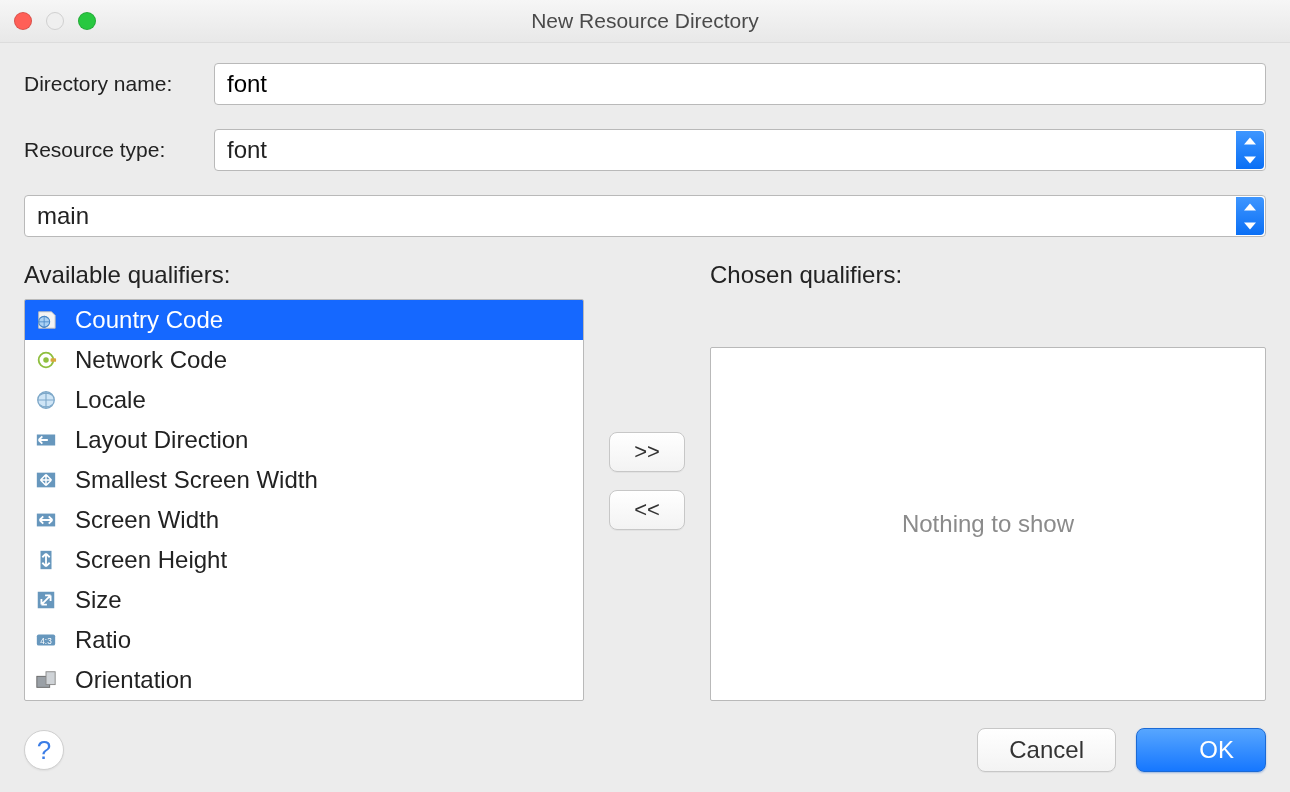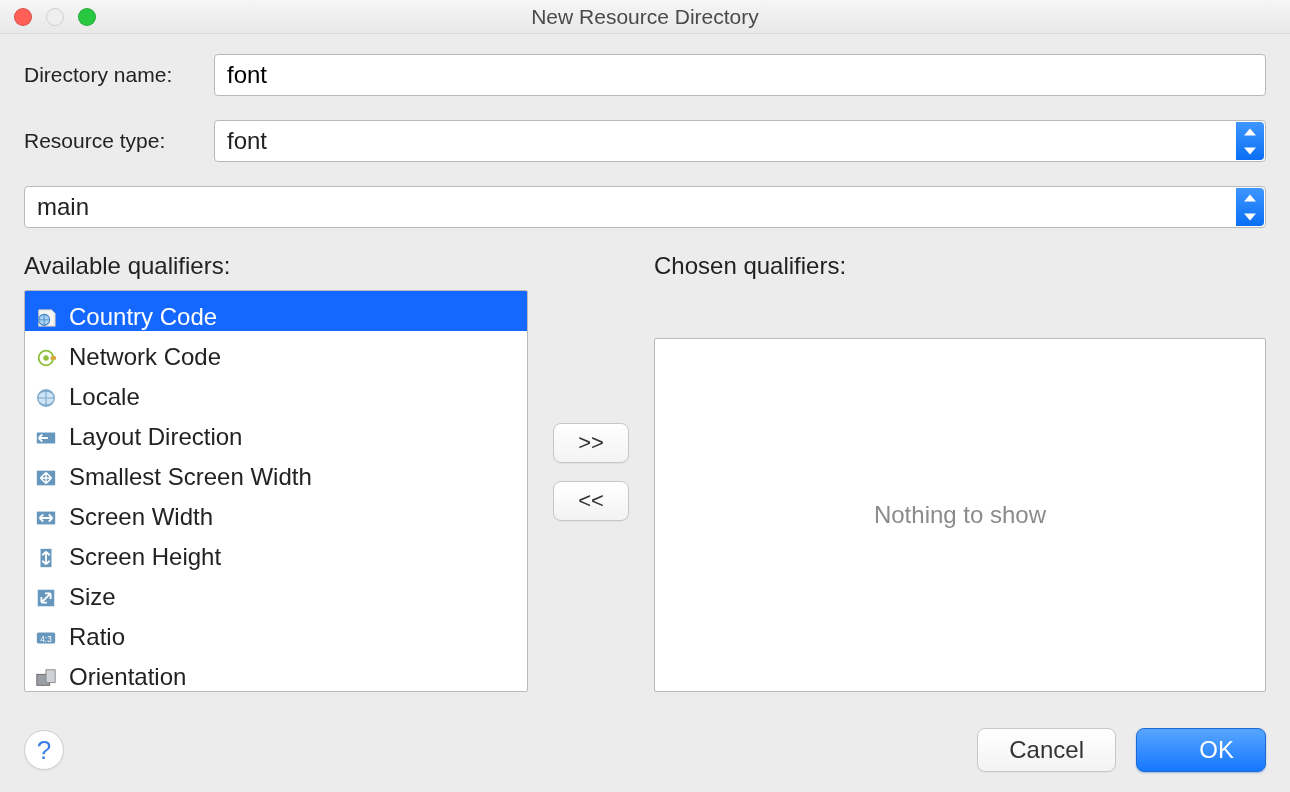--- a/index.html
+++ b/index.html
@@ -6,21 +6,21 @@
   html, body { width: 1290px; height: 792px; overflow: hidden; }
   body {
     font-family: -apple-system, "Helvetica Neue", Helvetica, Arial, sans-serif;
     background: #ececec;
     color: #222;
     font-size: 22px;
   }
 
   
   .titlebar {
-    height: 34px;
+    height: 43px;
     display: flex;
     align-items: center;
     padding: 0 14px;
     border-bottom: 1px solid #dcdcdc;
     background: linear-gradient(#f6f6f6, #e8e8e8);
     position: relative;
   }
   .traffic-lights { display: flex; gap: 14px; align-items: center; }
   .traffic-light {
     width: 18px; height: 18px; border-radius: 50%;
@@ -61,31 +61,31 @@
   }
   .stepper div { flex:1; display:flex; align-items:center; justify-content:center; }
   .stepper svg { width:12px; height:8px; fill:#fff; }
 
   
   .picker {
     display:flex; gap: 18px; align-items:stretch;
     margin-top: 4px;
   }
   .picker-col { display:flex; flex-direction:column; }
-  .picker-col.left  { width: 504px; }
+  .picker-col.left  { width: 560px; }
   .picker-col.right { flex:1; }
   .picker-label { font-size:24px; margin-bottom: 10px; }
 
   .listbox {
     border:1px solid #b9b9b9; background:#fff; border-radius:2px;
     flex:1; overflow: hidden;
     height: 404px;
   }
   .listbox .item {
-    display:flex; align-items:flex-end; gap:10px;
+    display:flex; align-items:center; gap:16px;
     height: 40px; padding: 0 8px; font-size:24px; color:#222;
     white-space: nowrap;
   }
   .listbox .item.selected { background:#1568ff; color:#fff; }
   .ico {
     width:26px; height:26px; flex:0 0 26px;
     display:flex; align-items:center; justify-content:center;
     border-radius:4px;
   }
   .ico svg { width:22px; height:22px; }

